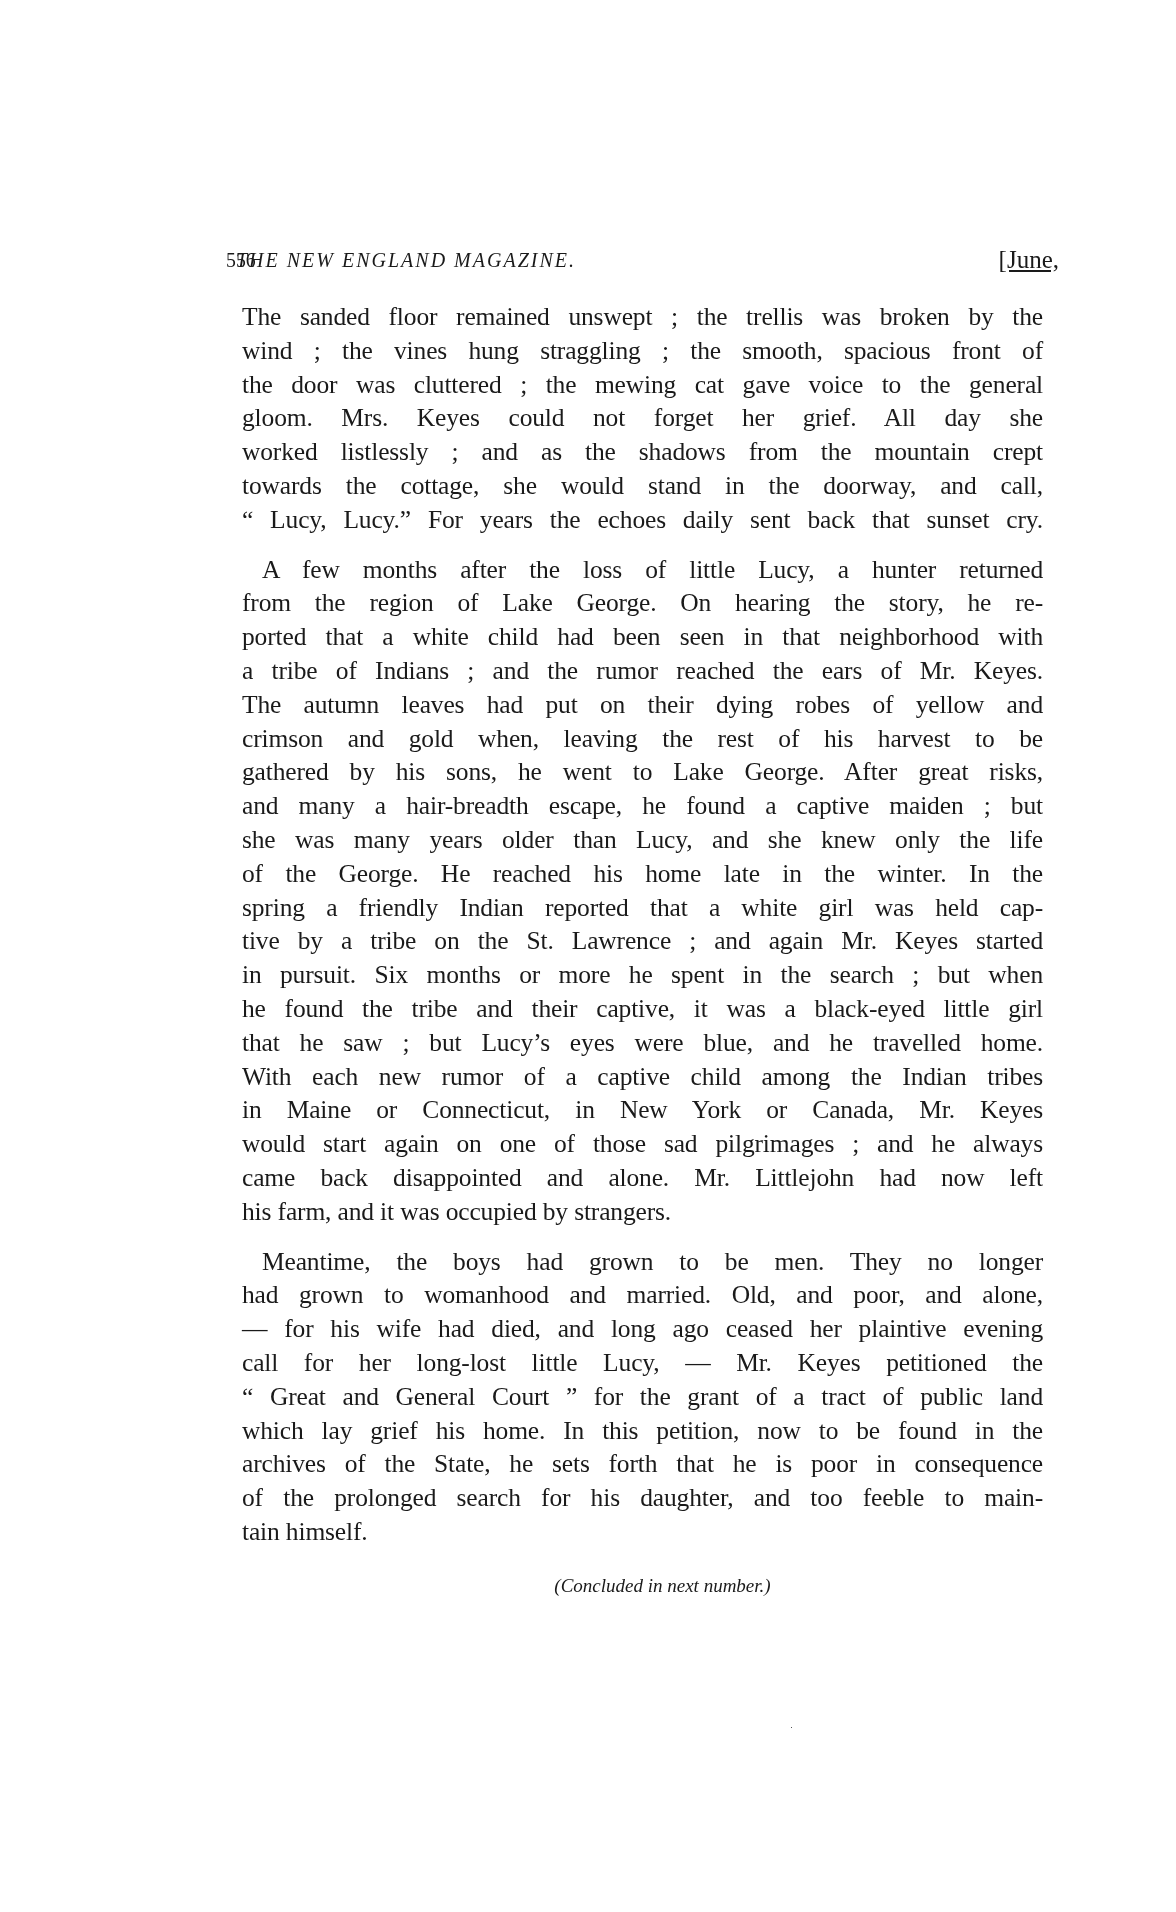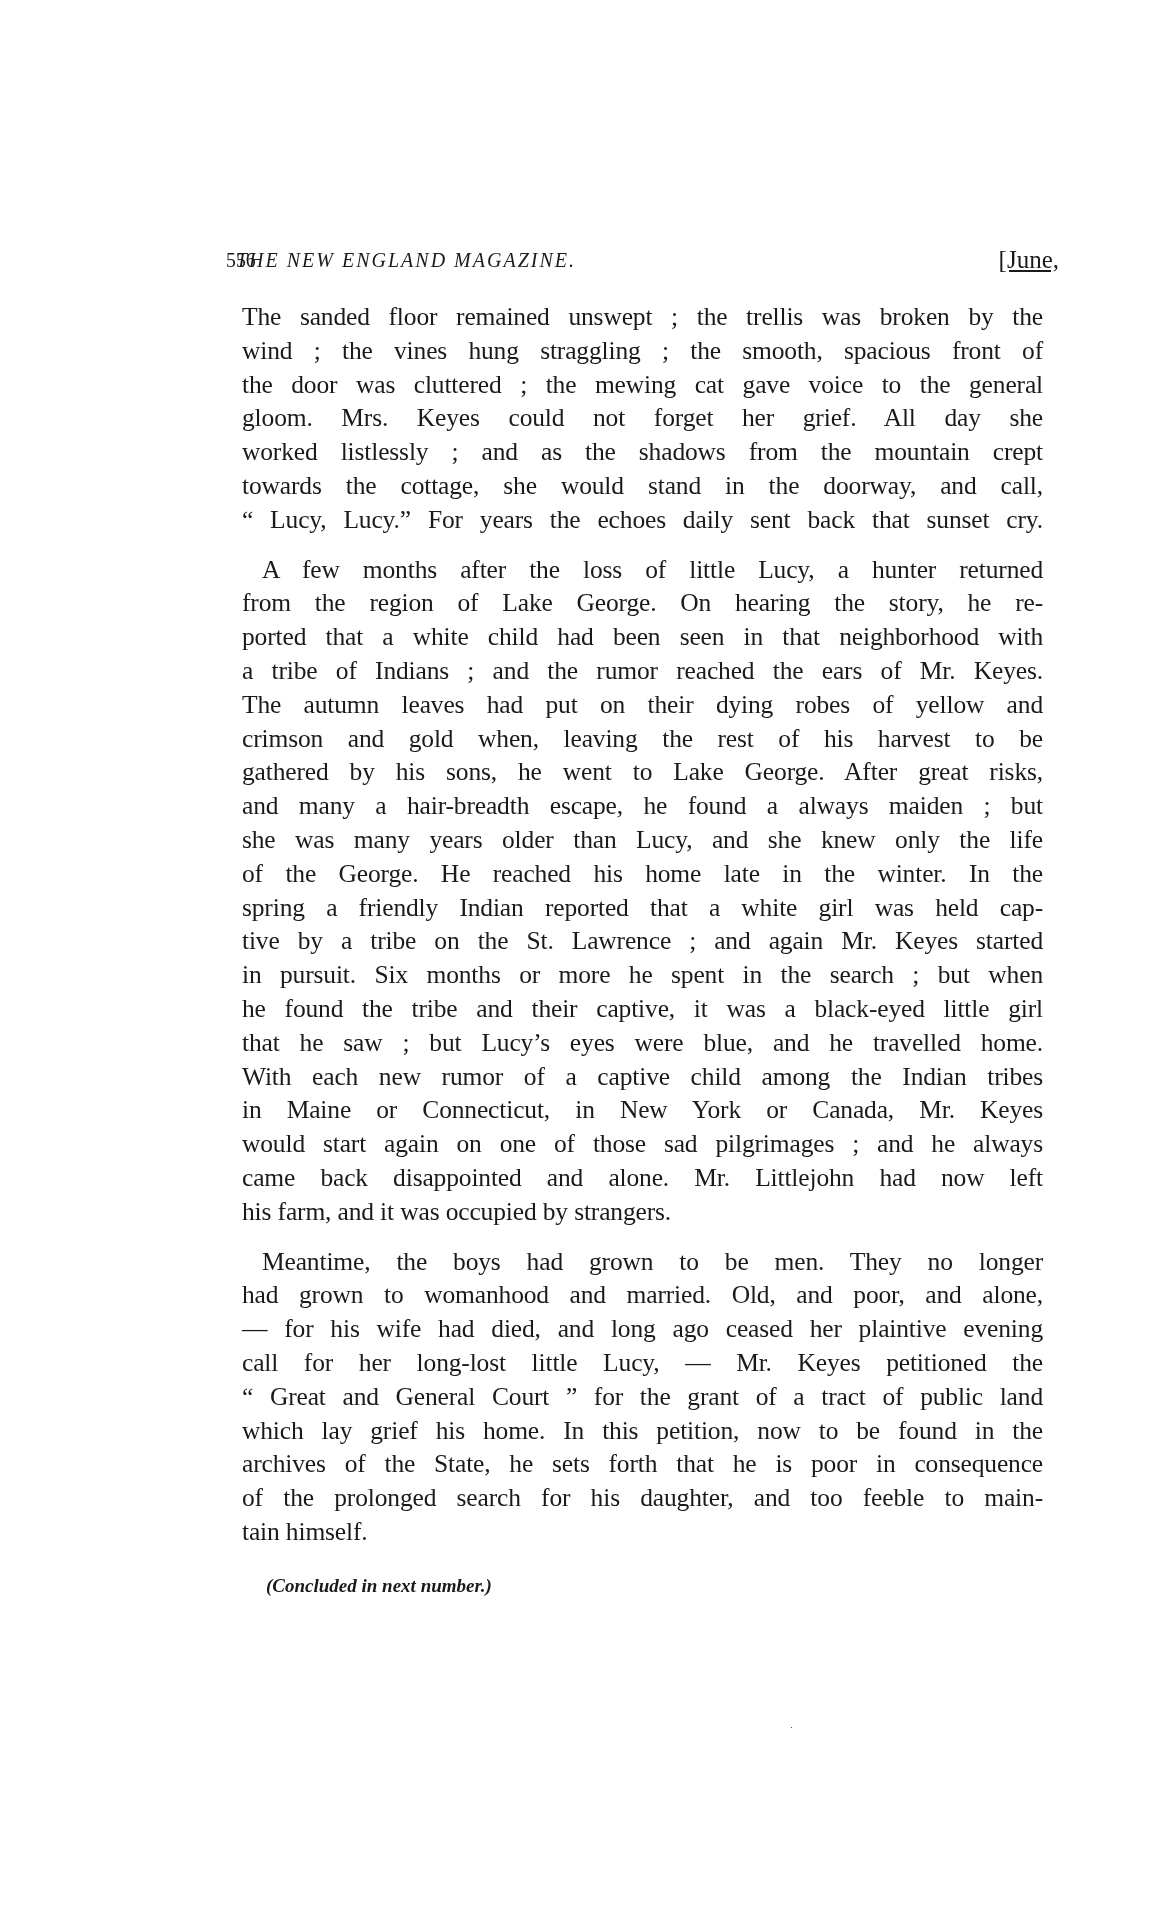--- a/index.html
+++ b/index.html
@@ -78,25 +78,25 @@
     white-space: nowrap;
   }
   .body-text .line.last {
     text-align-last: left;
   }
   .body-text .line.indent {
     padding-left: 20px;
   }
   .concluded {
     margin-top: 22px;
+    text-align: center;
     font-style: italic;
     font-size: 19px;
     line-height: 30px;
     padding-left: 40px;
-    font-weight: bold;
   }
   .stray-mark {
     position: absolute;
     left: 791px;
     top: 1727px;
     width: 1px;
     height: 1px;
     background: #555;
   }
 </style>
@@ -124,21 +124,21 @@
     </p>
 
     <p class="first">
       <span class="line indent">A few months after the loss of little Lucy, a hunter returned</span>
       <span class="line">from the region of Lake George. On hearing the story, he re-</span>
       <span class="line">ported that a white child had been seen in that neighborhood with</span>
       <span class="line">a tribe of Indians ; and the rumor reached the ears of Mr. Keyes.</span>
       <span class="line">The autumn leaves had put on their dying robes of yellow and</span>
       <span class="line">crimson and gold when, leaving the rest of his harvest to be</span>
       <span class="line">gathered by his sons, he went to Lake George. After great risks,</span>
-      <span class="line">and many a hair-breadth escape, he found a always maiden ; but</span>
+      <span class="line">and many a hair-breadth escape, he found a captive maiden ; but</span>
       <span class="line">she was many years older than Lucy, and she knew only the life</span>
       <span class="line">of the George. He reached his home late in the winter. In the</span>
       <span class="line">spring a friendly Indian reported that a white girl was held cap-</span>
       <span class="line">tive by a tribe on the St. Lawrence ; and again Mr. Keyes started</span>
       <span class="line">in pursuit. Six months or more he spent in the search ; but when</span>
       <span class="line">he found the tribe and their captive, it was a black-eyed little girl</span>
       <span class="line">that he saw ; but Lucy’s eyes were blue, and he travelled home.</span>
       <span class="line">With each new rumor of a captive child among the Indian tribes</span>
       <span class="line">in Maine or Connecticut, in New York or Canada, Mr. Keyes</span>
       <span class="line">would start again on one of those sad pilgrimages ; and he always</span>

